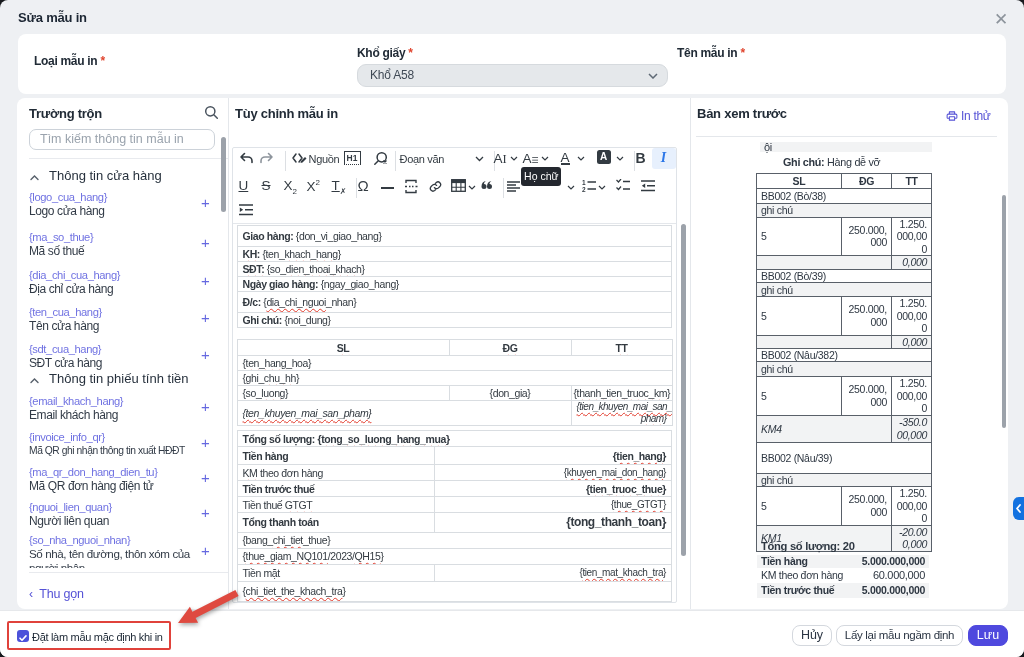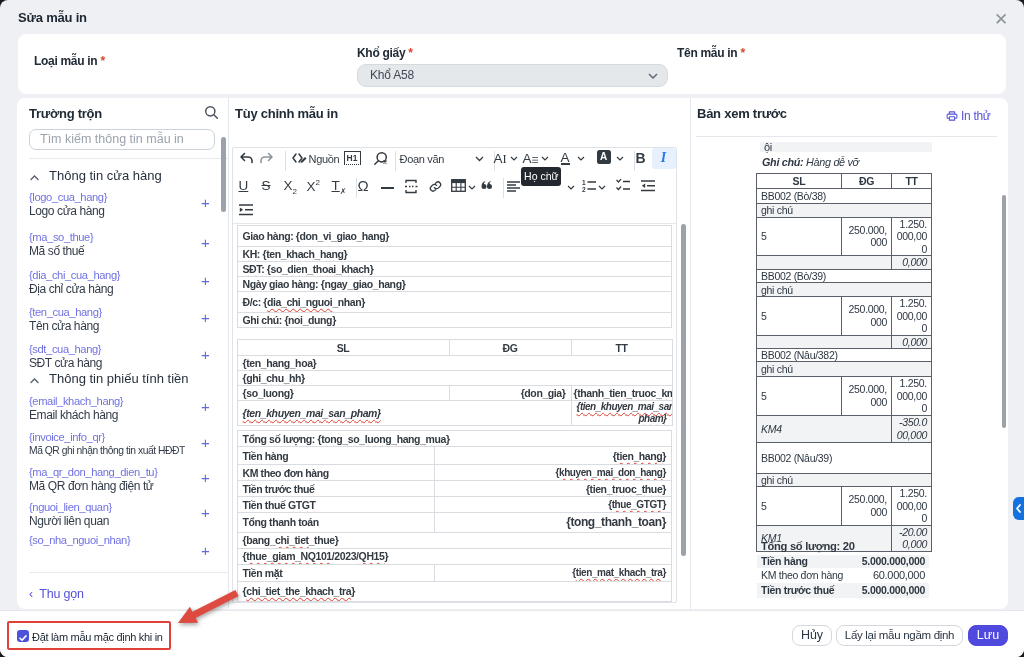--- a/index.html
+++ b/index.html
@@ -31,21 +31,21 @@
 
 .editor { position:absolute; left:214.5px; top:49px; width:445px; height:456px; border:1px solid #dfe3e8; border-radius:2px; }
 .toolbar { position:absolute; left:0; top:0; right:0; height:76px; border-bottom:1px solid #e4e7eb; }
 .tsep { width:1px; height:20px; background:#dcdfe3; margin:0 4px; }
 .ab { position:absolute; }
 .tt1 { font-size:13.5px; color:#333b42; }
 .tlabel { font-size:11px; letter-spacing:-0.3px; color:#333b42; }
 
 .ec { position:absolute; left:4px; top:77px; width:435px; font-size:10.5px; letter-spacing:-0.4px; color:#333a41; }
 table.et { border-collapse:collapse; width:435px; table-layout:fixed; }
-table.et td { border:1px solid #d9dde1; padding:0 5px; vertical-align:middle; overflow:hidden; white-space:nowrap;font-weight:bold; }
+table.et td { border:1px solid #d9dde1; padding:0 5px; vertical-align:middle; overflow:hidden; white-space:nowrap; }
 .sq { text-decoration:underline wavy #e23d2e 1px; text-underline-offset:1.5px; }
 .tt2 { margin-top:9px; }
 
 .prev { font-size:10.5px; letter-spacing:-0.3px; color:#2e3742; }
 table.pt { border-collapse:collapse; table-layout:fixed; width:176px; font-size:10.5px; letter-spacing:-0.3px; color:#2e3742; }
 table.pt td { border:1px solid #596069; padding:0 4px; overflow:hidden; }
 .gray { background:#f2f3f4; }
 
 .footer { position:absolute; left:0; top:610px; width:1024px; height:55px; background:#fff; border-top:1px solid #e6e8eb; }
 .btn { position:absolute; top:13.5px; height:21px; border:1px solid #d4d8de; border-radius:8px; background:#fff; font-size:12.5px; color:#2a3442; text-align:center; line-height:19px; white-space:nowrap; }
@@ -128,20 +128,21 @@
           <div class="des">Mã QR đơn hàng điện tử</div>
         </div>
         <div class="plus" style="left:184px; top:307px;">+</div>
       <div class="item" style="top:335.5px;">
           <div class="tok">{nguoi_lien_quan}</div>
           <div class="des">Người liên quan</div>
         </div>
         <div class="plus" style="left:184px; top:341.5px;">+</div>
       <div class="item" style="top:369px; width:175px;">
           <div class="tok">{so_nha_nguoi_nhan}</div>
+          <div class="des" style="white-space:normal; line-height:13.5px; font-size:11.6px; letter-spacing:-0.4px;">Số nhà, tên đường, thôn xóm của người nhận</div>
         </div>
         <div class="plus" style="left:184px; top:380px;">+</div>
     </div>
     <div class="ldiv" style="top:474px; width:199px;"></div>
     <div style="position:absolute; left:12px; top:489px; font-size:12.5px; letter-spacing:-0.2px; color:#5552d6;">‹&nbsp; Thu gọn</div>
     <div class="thumb" style="left:204px; top:39px; width:4.5px; height:75px;"></div>
 
     <div class="ptitle" style="left:218px; top:8px;">Tùy chỉnh mẫu in</div>
     <div class="editor" id="editor">
       <div class="toolbar">
@@ -284,21 +285,21 @@
                 <td style="text-align:center;"><b class="sq">TT</b></td>
               </tr>
           <tr style="height:15px;">
                 <td colspan="3">{<span class="sq">ten_hang</span>_hoa}</td>
               </tr>
           <tr style="height:15px;">
                 <td colspan="3">{ghi_<span class="sq">chu_hh</span>}</td>
               </tr>
           <tr style="height:15px;">
                 <td>{so_<span class="sq">luong</span>}</td>
-                <td style="text-align:right;">{don_gia}</td>
+                <td style="text-align:center;">{don_gia}</td>
                 <td style="padding:0 2px;">{<span class="sq">thanh_tien_truoc_km</span>}</td>
               </tr>
           <tr style="height:25px;">
                 <td colspan="2" style="font-style:italic;"><span class="sq">{ten_khuyen_mai_san_pham}</span></td>
                 <td style="text-align:right; font-style:italic; white-space:normal; line-height:12px; font-size:10px; letter-spacing:-0.5px;"><span class="sq">{tien_khuyen_mai_san_ pham}</span></td>
               </tr>
         </tbody>
           </table>
         <table class="et" id="tableC" style="margin-top:4px;">
           <colgroup>
@@ -349,21 +350,21 @@
     <div class="thumb" style="left:664px; top:126px; width:5px; height:332px;"></div>
 
     <div class="ptitle" style="left:680px; top:8px;">Bản xem trước</div>
     <div style="position:absolute; left:929px; top:10.5px; font-size:12px; letter-spacing:-0.3px; color:#5552d6;">
       <svg width="12" height="12" viewBox="0 0 16 16" style="vertical-align:-2px; margin-right:3px;">
           <path d="M4.5 5.5V2.5h7v3 M4.5 11h-2a1 1 0 0 1-1-1V7a1.5 1.5 0 0 1 1.5-1.5h10A1.5 1.5 0 0 1 14.5 7v3a1 1 0 0 1-1 1h-2 M4.5 9h7v4.5h-7z" fill="none" stroke="#5552d6" stroke-width="1.4" stroke-linejoin="round"></path>
         </svg>In thử</div>
     <div class="ldiv" style="left:679px; top:38px; width:301px; background:#e4e7eb;"></div>
     <div id="preview" class="prev">
       <div class="ab gray" style="left:743px; top:43.7px; width:171.5px; height:10.5px; font-size:11px; line-height:10px; padding-left:4px;">ội</div>
-      <div class="ab" style="left:745px; top:57.5px; font-size:10.8px;font-style:italic;"><b>Ghi chú:</b> Hàng dễ vỡ</div>
+      <div class="ab" style="left:766px; top:57.5px; font-size:10.8px;"><b>Ghi chú:</b> Hàng dễ vỡ</div>
       <table class="pt ab" style="left:739px; top:75px; border:1.5px solid #3c434b;">
         <colgroup>
             <col style="width:85px;">
             <col style="width:50px;">
             <col style="width:40px;">
           </colgroup>
         <tbody>
             <tr style="height:14.5px;">
               <td style="text-align:center;"><b>SL</b></td>
               <td style="text-align:center;"><b>ĐG</b></td>

